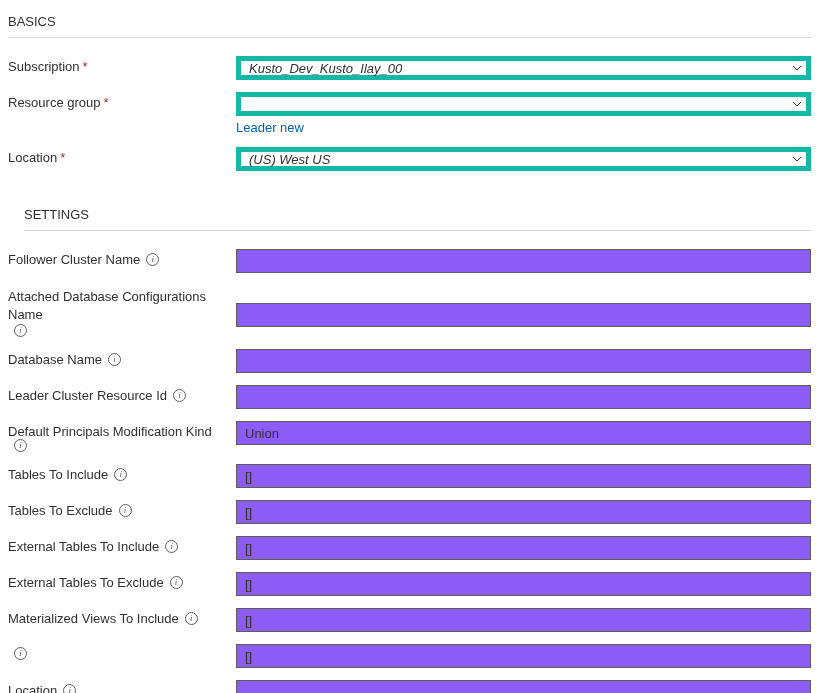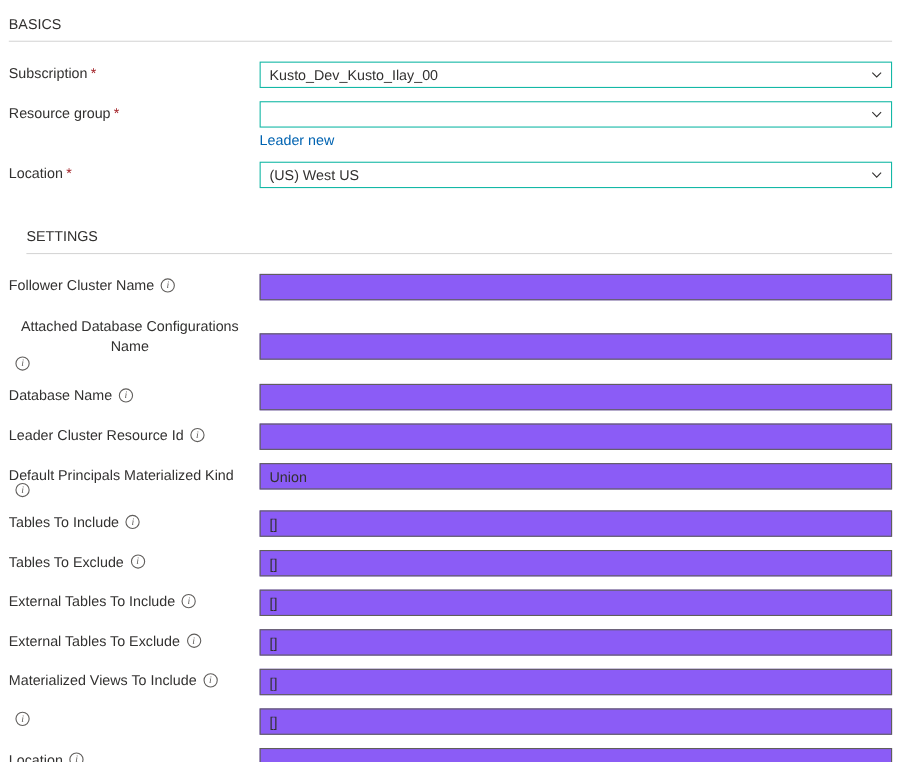--- a/index.html
+++ b/index.html
@@ -33,21 +33,20 @@
       padding: 6px 0 6px 0;
     }
     .label-col {
       width: 228px;
       flex: 0 0 228px;
       display: flex;
       align-items: center;
       flex-wrap: wrap;
       padding-top: 3px;
       padding-right: 8px;
-      text-align: center;
     }
     .label-text {
       color: #323130;
     }
     .required {
       color: #a4262c;
       margin-left: 3px;
     }
     .info-icon {
       display: inline-flex;
@@ -70,28 +69,29 @@
       display: flex;
       flex-direction: column;
     }
     .select-wrap {
       position: relative;
       width: 100%;
     }
     .select-box {
       width: 100%;
       height: 24px;
-      border: 1px solid #14b8a6;
+      border: 5px solid #14b8a6;
       padding: 0 28px 0 8px;
       display: flex;
       align-items: center;
       background: #ffffff;
       font-size: 13px;
       color: #323130;
       cursor: pointer;
+      font-style: italic;
     }
     .chevron {
       position: absolute;
       right: 8px;
       top: 50%;
       transform: translateY(-50%);
       pointer-events: none;
     }
     .chevron svg {
       display: block;
@@ -218,21 +218,21 @@
     <span class="label-text">Leader Cluster Resource Id</span>
     <span class="info-icon">i</span>
   </div>
   <div class="input-col">
     <input type="text" class="text-input" value="" style="">
   </div>
 </div>
 
 <div class="form-row">
   <div class="label-col">
-    <span class="label-text">Default Principals Materialized Kind</span>
+    <span class="label-text">Default Principals Modification Kind</span>
     <span class="info-icon">i</span>
   </div>
   <div class="input-col">
     <input type="text" class="text-input" value="Union" style="">
   </div>
 </div>
 
 <div class="form-row">
   <div class="label-col">
     <span class="label-text">Tables To Include</span>

